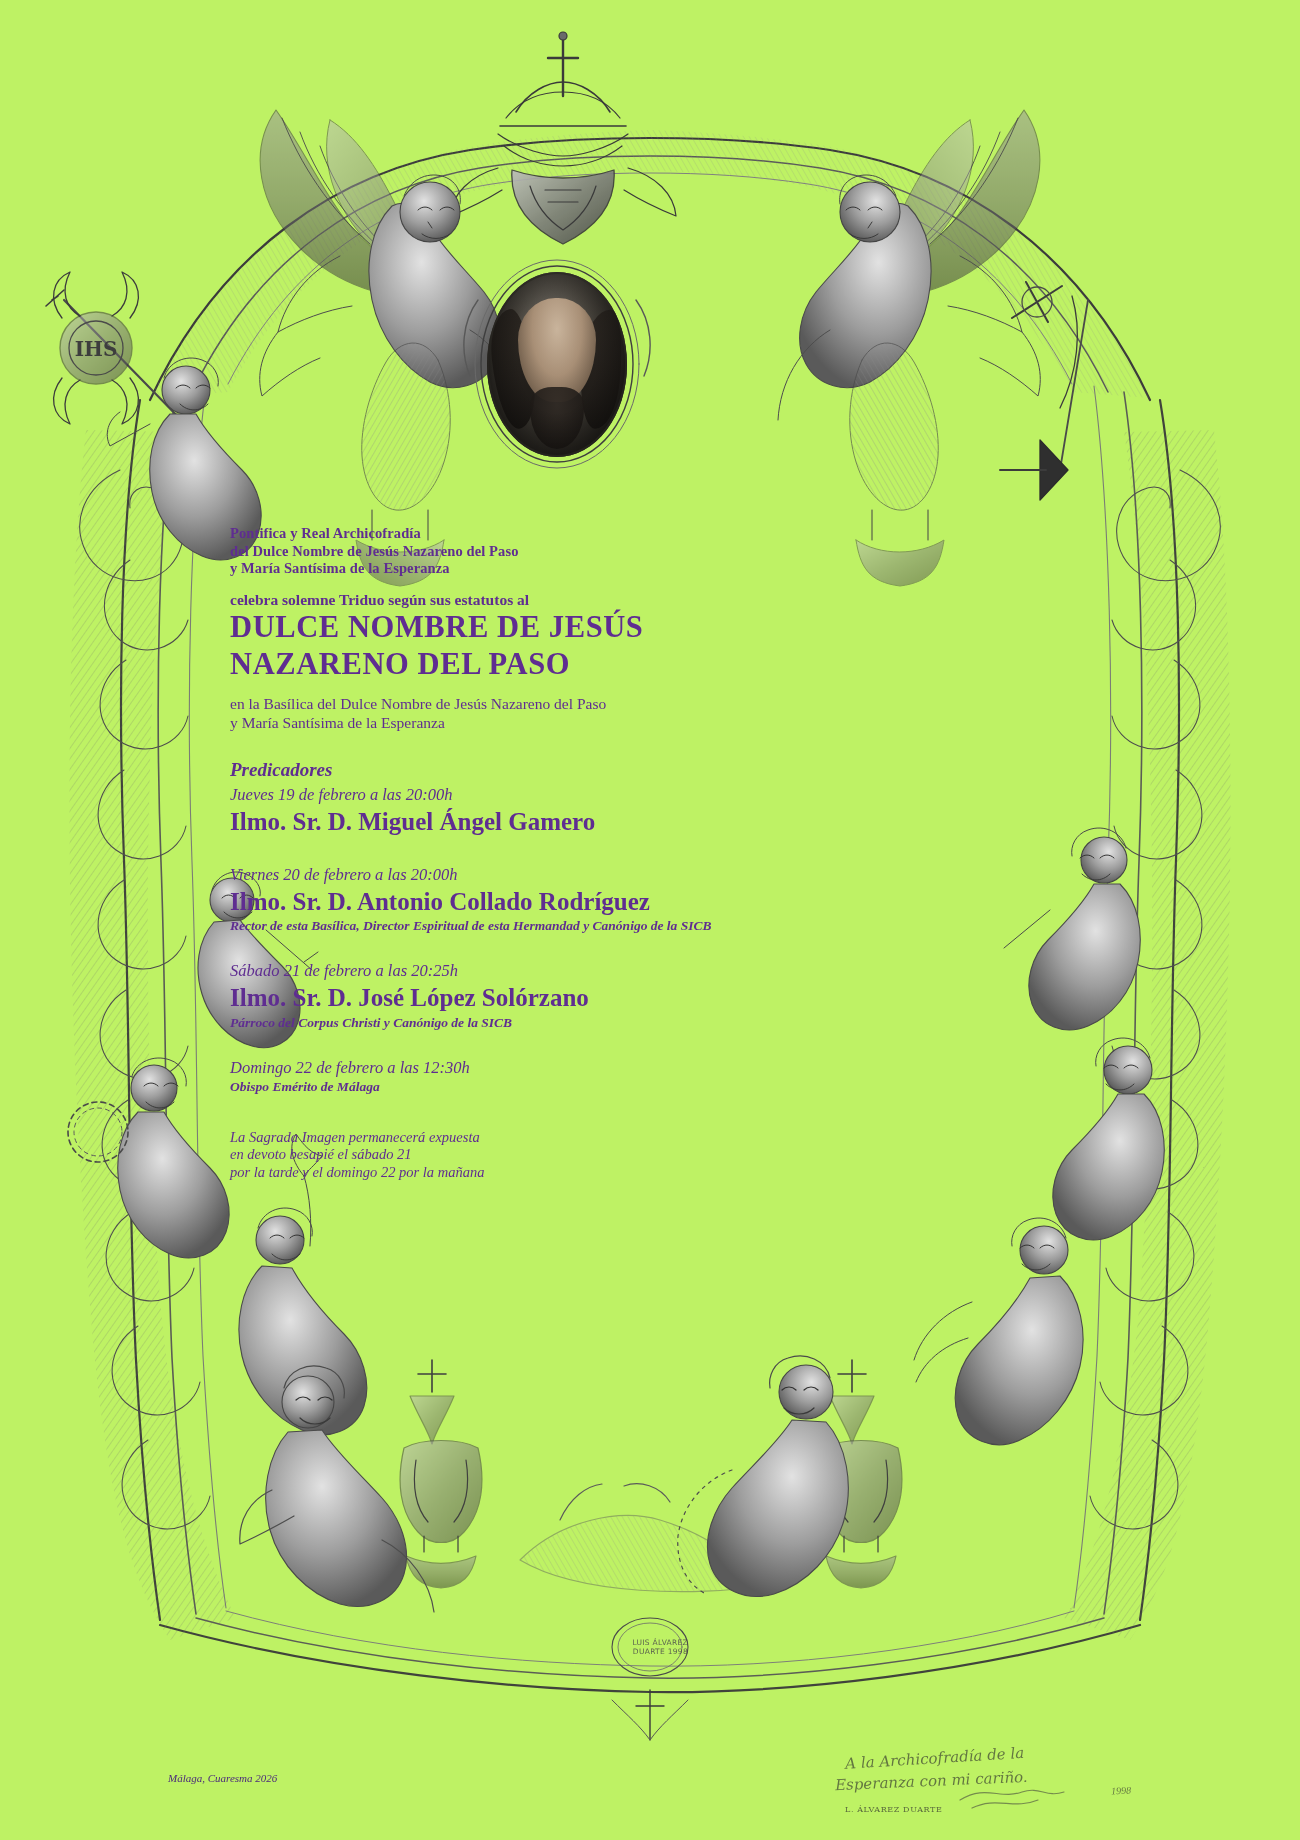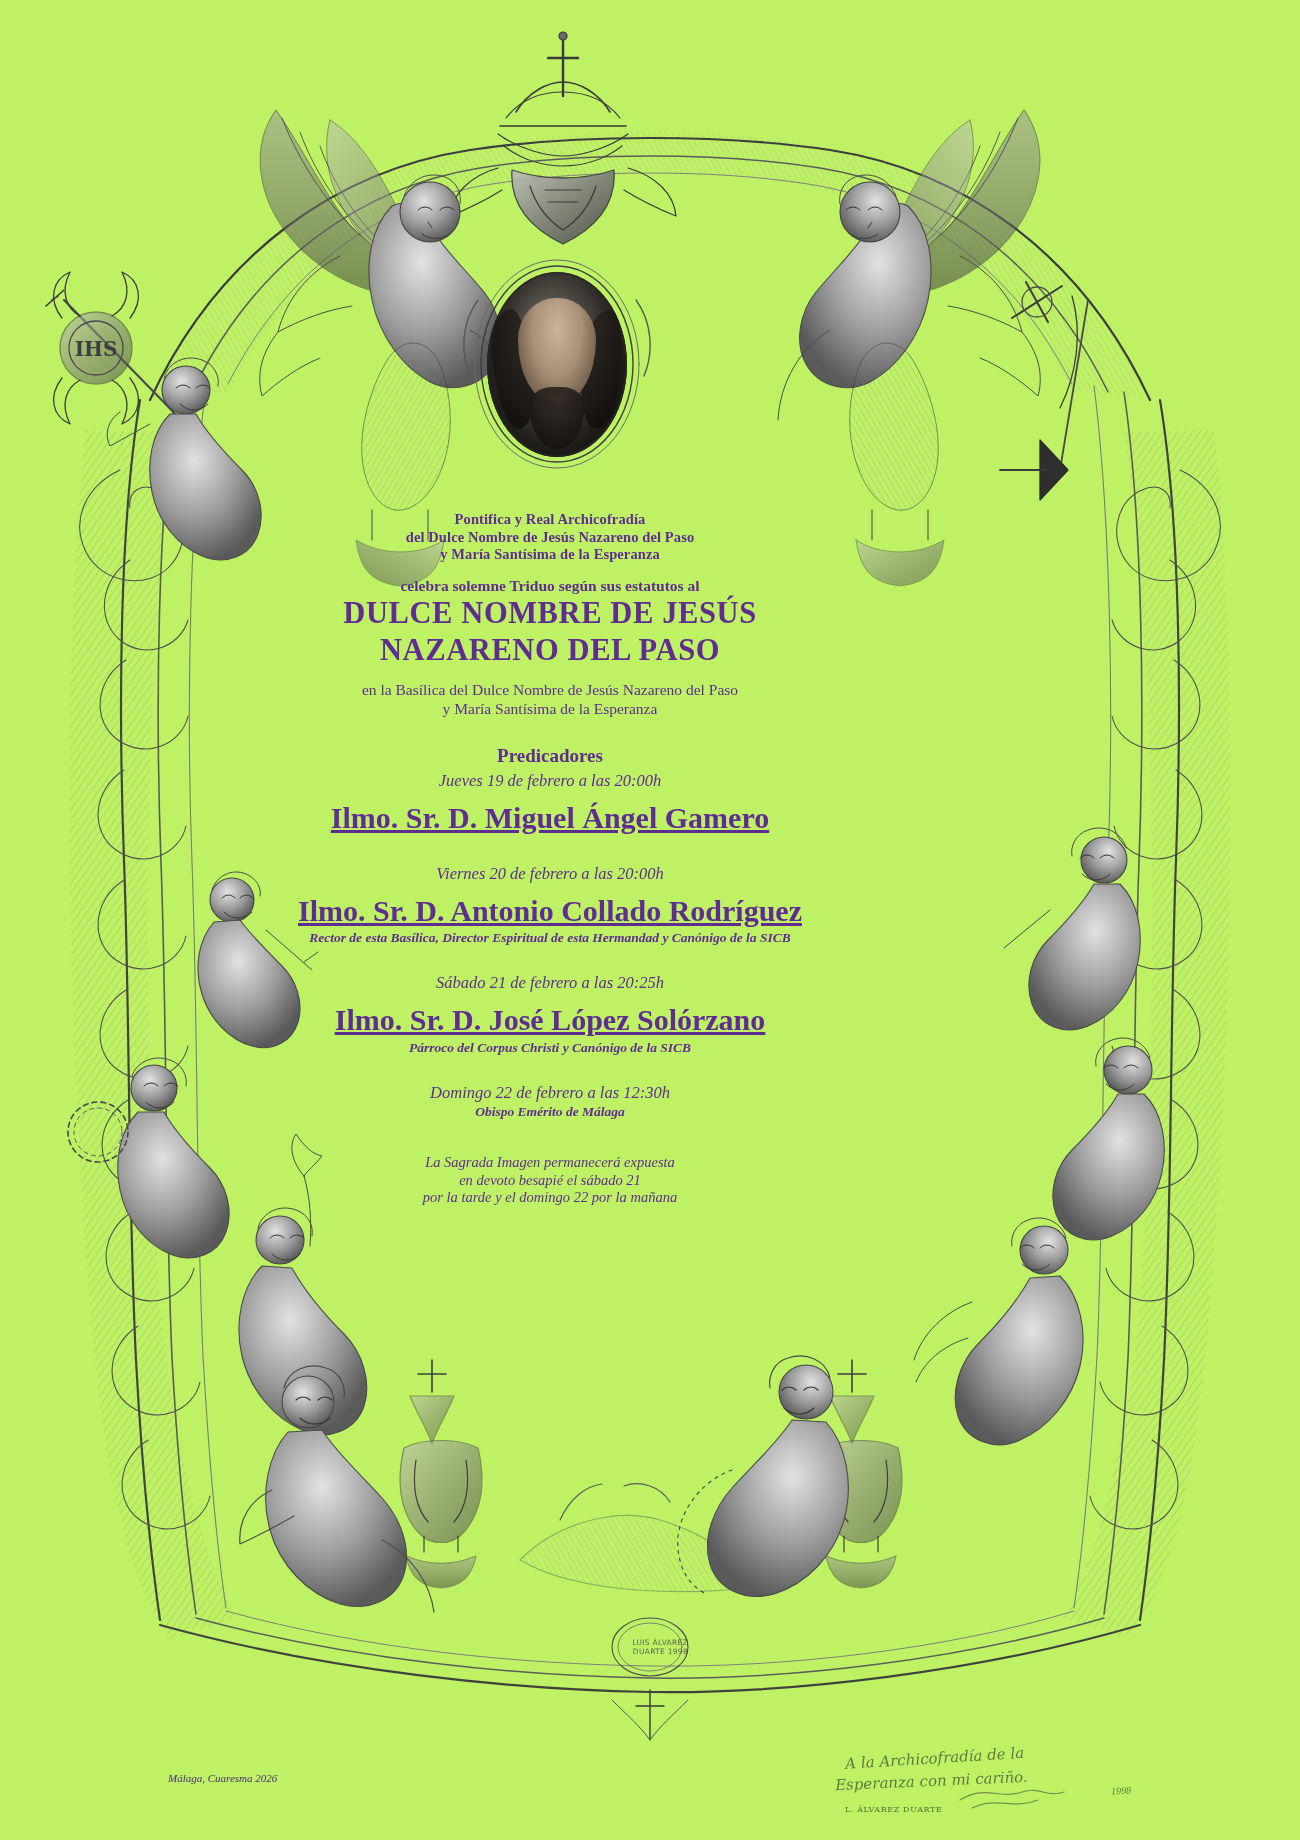--- a/index.html
+++ b/index.html
@@ -79,23 +79,22 @@
   .christ-oval .vig {
     position: absolute;
     inset: 0;
     background: radial-gradient(ellipse at 50% 45%, rgba(0,0,0,0) 40%, rgba(0,0,0,.55) 85%, rgba(0,0,0,.8) 100%);
   }
 
   
   .text-block {
     position: absolute;
     left: 230px;
-    top: 511px;
+    top: 525px;
     width: 640px;
-    text-align: center;
     color: #5f2d91;
   }
   .line { line-height: 1.22; }
 
   .org {
     font-size: 14.5px;
     font-weight: 700;
     letter-spacing: .1px;
   }
   .celebra {
@@ -111,33 +110,33 @@
   }
   .basilica {
     margin-top: 12px;
     font-size: 15.5px;
     line-height: 1.3;
   }
   .predicadores {
     margin-top: 26px;
     font-size: 19px;
     font-weight: 700;
+    font-style: italic;
   }
   .pred-item { margin-top: 4px; }
   .pred-item.gap { margin-top: 27px; }
   .pred-date {
     font-size: 16.5px;
     font-style: italic;
   }
   .pred-name {
-    font-size: 30px;
+    font-size: 25px;
     font-weight: 700;
     line-height: 1.22;
-    margin-top: 9px;
-    text-decoration: underline;
+    margin-top: 2px;
   }
   .pred-role {
     font-size: 13.5px;
     font-style: italic;
     font-weight: 700;
     margin-top: 1px;
   }
   .nota {
     margin-top: 34px;
     font-size: 14.5px;

